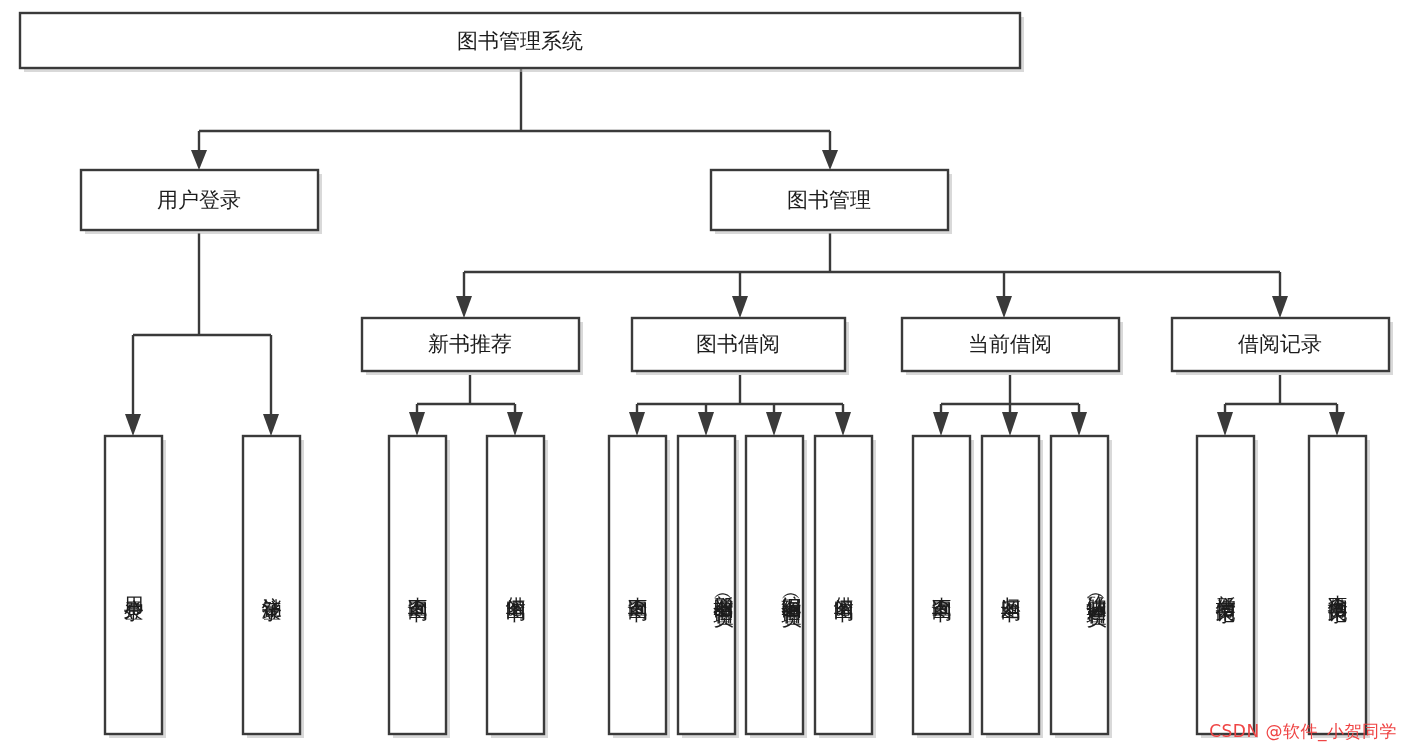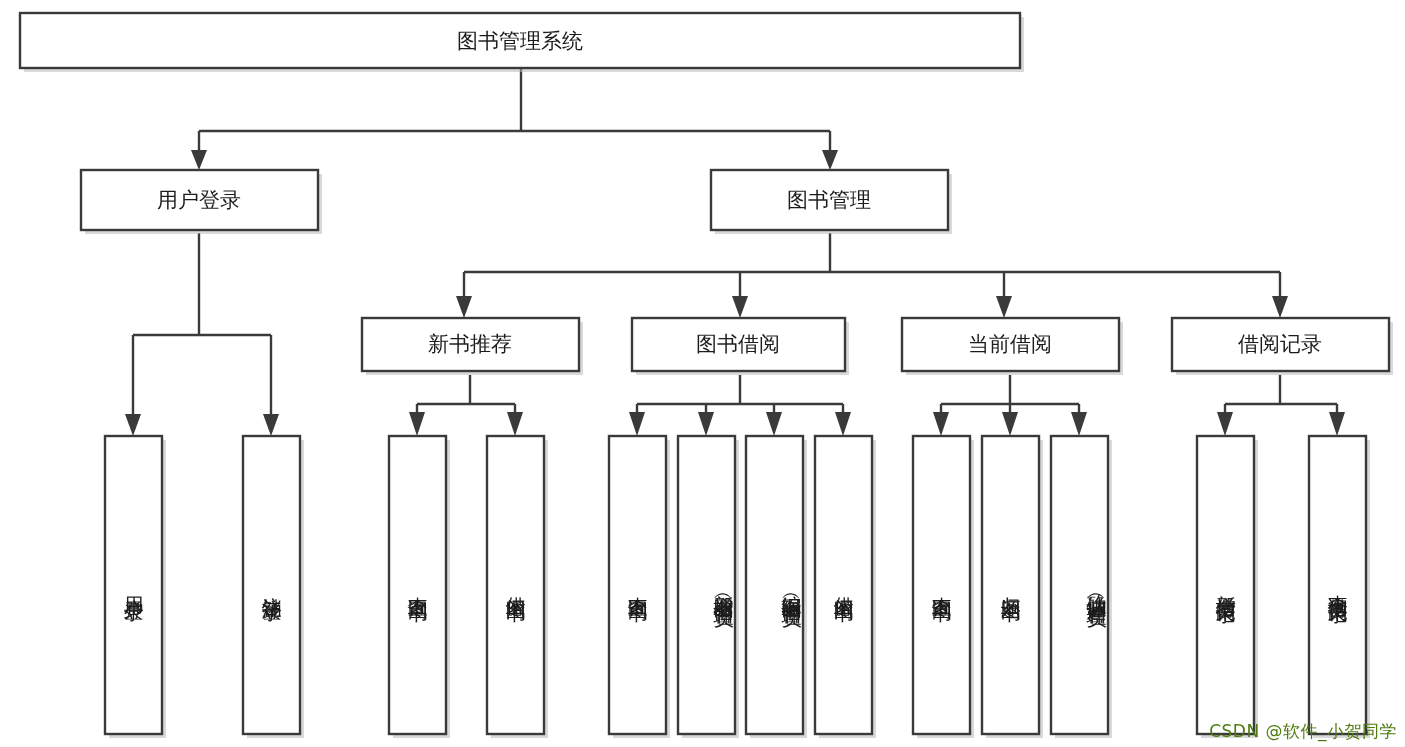--- a/index.html
+++ b/index.html
@@ -65,21 +65,21 @@
     color: #1c1c1c;
     white-space: nowrap;
     pointer-events: none;
   }
   .watermark {
     position: absolute;
     right: 8px;
     bottom: 4px;
     font-family: "DejaVu Sans", "Liberation Sans", sans-serif;
     font-size: 17px;
-    color: #4d7c0f;
+    color: #ef4444;
     letter-spacing: 0.5px;
     user-select: none;
   }
 </style>
 </head>
 <body>
 
 <div id="diagram-root">
 
   <svg class="diagram-canvas" viewBox="0 0 1405 747">

